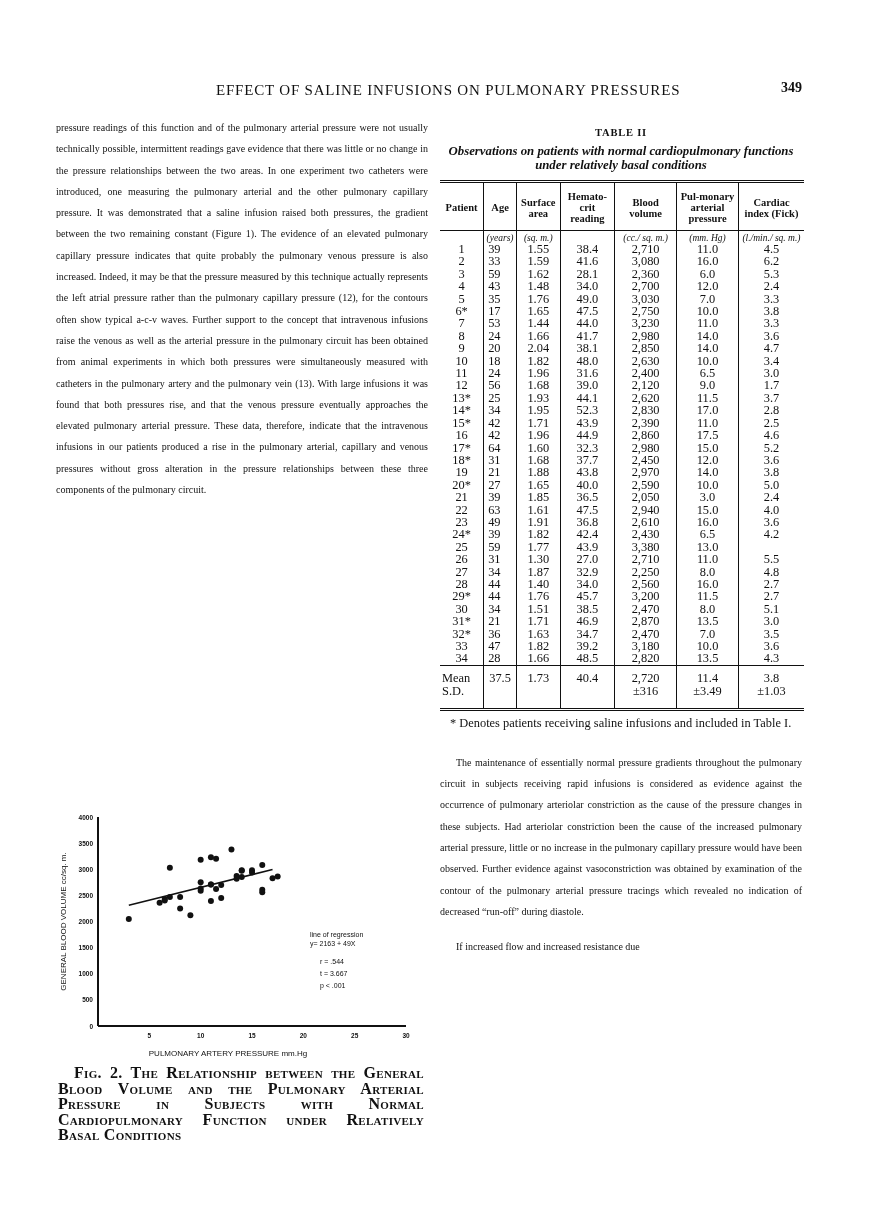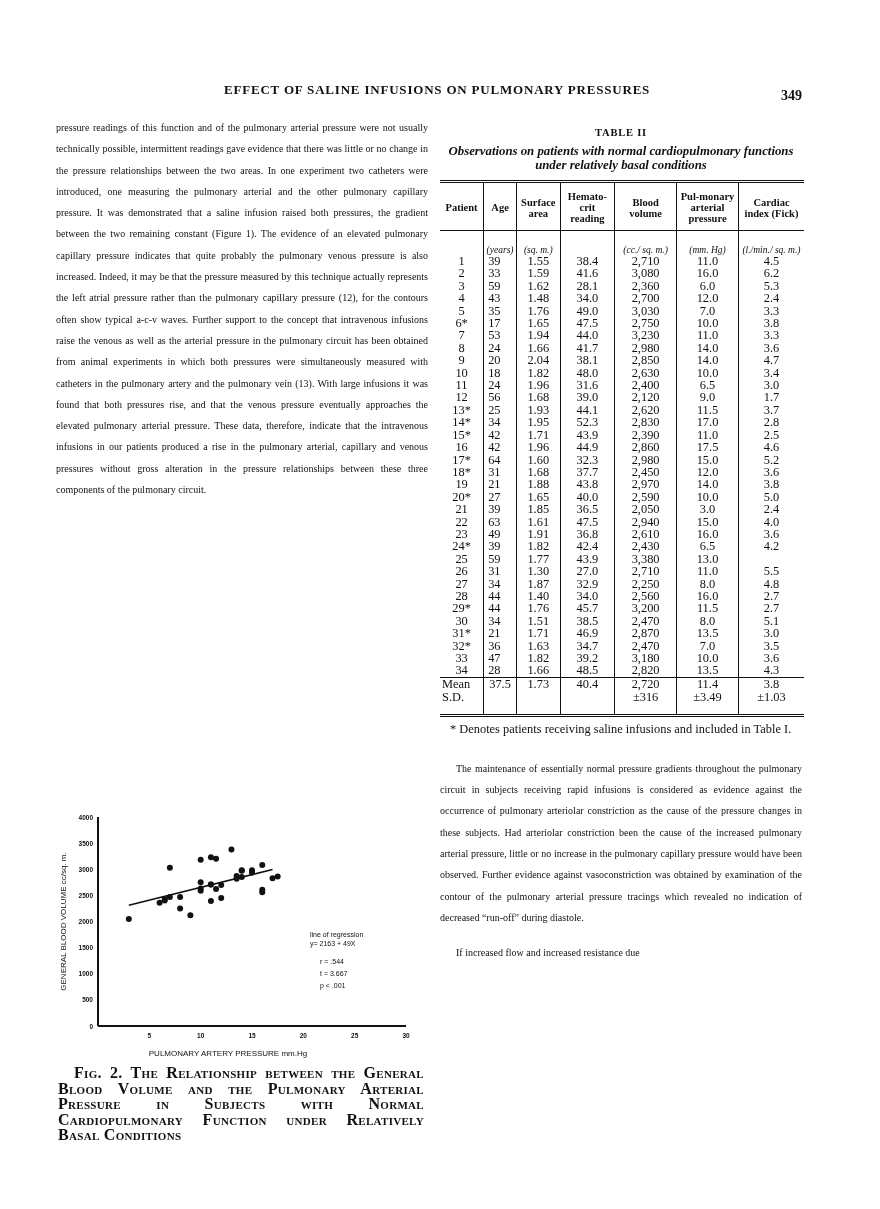--- a/index.html
+++ b/index.html
@@ -1,40 +1,40 @@
 <!DOCTYPE html>
 <html><head>
 <meta charset="utf-8">
 <style>
   html, body { margin: 0; padding: 0; background: #ffffff; }
   body { width: 880px; height: 1209px; position: relative; overflow: hidden;
          font-family: "Liberation Serif", "DejaVu Serif", serif; color: #111; }
   .header { position: absolute; top: 80px; left: 40px; width: 770px; height: 20px; }
-  .running-title { position: absolute; left: 184px; top: 2px; font-size: 13px; letter-spacing: 0.8px; font-weight: bold; }
-  .page-number { position: absolute; right: 8px; top: 8px; font-size: 14px; font-weight: bold; }
+  .running-title { position: absolute; left: 176px; top: 2px; font-size: 15px; letter-spacing: 0.8px; font-weight: normal; }
+  .page-number { position: absolute; right: 8px; top: 0; font-size: 14px; font-weight: bold; }
 
   .col-left { position: absolute; left: 56px; top: 117px; width: 372px; }
   .col-right { position: absolute; left: 440px; top: 117px; width: 362px; }
 
   .body-text { font-size: 10px; line-height: 21.3px; text-align: justify; margin: 0; }
   .body-text.indent { text-indent: 16px; }
 
   .table-label { text-align: center; font-size: 10.5px; font-weight: bold; letter-spacing: 0.8px; margin-top: 10px; }
   .table-title { text-align: center; font-size: 12.8px; font-style: italic; font-weight: bold; line-height: 14px; margin-top: 6px; }
 
   table.data { border-collapse: collapse; width: 364px; margin-top: 8px; font-size: 12.4px; }
   table.data thead tr.head th { border-top: 3px double #111; border-bottom: 1px solid #111; padding: 8px 2px 6px;
        font-weight: bold; font-size: 10.5px; line-height: 11px; vertical-align: middle; text-align: center; }
   table.data th, table.data td { border-left: 1px solid #111; }
   table.data th:first-child, table.data td:first-child { border-left: none; }
-  table.data tr.units td { font-style: italic; font-size: 9.5px; line-height: 10px; padding-top: 14px; vertical-align: bottom; text-align: center; }
+  table.data tr.units td { font-style: italic; font-size: 9.5px; line-height: 10px; padding-top: 2px; vertical-align: bottom; text-align: center; }
   table.data tbody td { padding: 0 2px; line-height: 12.4px; text-align: center; }
   table.data tbody td.pat { text-align: center; }
   table.data tbody td.age { text-align: left; padding-left: 4px; }
-  table.data tr.mean td { border-top: 1px solid #111; border-bottom: 3px double #111; padding-bottom: 10px; line-height: 13px; vertical-align: top; }
+  table.data tr.mean td { border-top: 1px solid #111; border-bottom: 3px double #111; padding-top: 6px; padding-bottom: 10px; line-height: 13px; vertical-align: top; }
   table.data tr.mean td.lbl { text-align: left; }
 
   .footnote { font-size: 12.4px; line-height: 13px; margin-top: 6px; text-indent: 10px; }
 
   .figure { position: absolute; left: 48px; top: 808px; width: 380px; height: 250px; }
   .fig-caption { position: absolute; left: 58px; top: 1065px; width: 366px; font-size: 16px; line-height: 15.5px; text-align: justify;
                  font-variant: small-caps; font-weight: bold; letter-spacing: 0.3px; }
   .fig-caption .lead { text-indent: 16px; }
   svg text { font-family: "Liberation Sans", "DejaVu Sans", sans-serif; }
 </style>
@@ -194,21 +194,21 @@
           <td class="age">17</td>
           <td>1.65</td>
           <td>47.5</td>
           <td>2,750</td>
           <td>10.0</td>
           <td>3.8</td>
         </tr>
         <tr>
           <td class="pat">7</td>
           <td class="age">53</td>
-          <td>1.94</td>
+          <td>1.44</td>
           <td>44.0</td>
           <td>3,230</td>
           <td>11.0</td>
           <td>3.3</td>
         </tr>
         <tr>
           <td class="pat">8</td>
           <td class="age">24</td>
           <td>1.66</td>
           <td>41.7</td>

